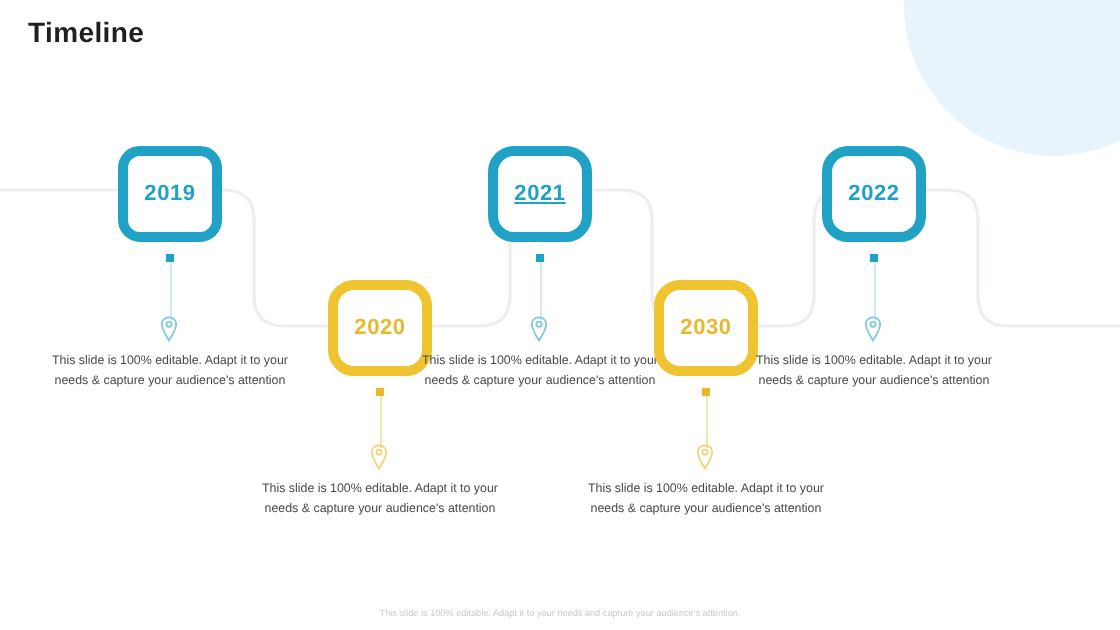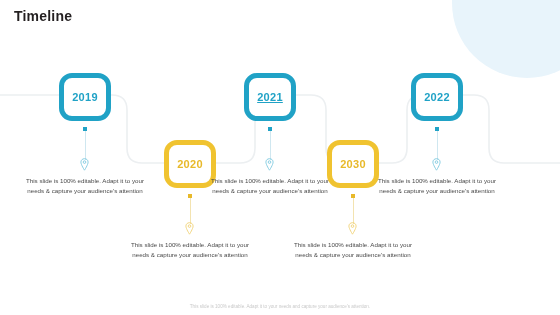--- a/index.html
+++ b/index.html
@@ -89,21 +89,21 @@
 
   <svg class="connector" viewBox="0 0 560 315" width="560" height="315">
     <path d="M0 95 H112 Q127 95 127 110 V148 Q127 163 142 163
              H240 Q255 163 255 148 V110 Q255 95 270 95
              H311 Q326 95 326 110 V148 Q326 163 341 163
              H392 Q407 163 407 148 V110 Q407 95 422 95
              H474 Q489 95 489 110 V148 Q489 163 504 163 H560" fill="none" stroke="#eceff1" stroke-width="1.6" stroke-linejoin="round"></path>
   </svg>
 
   <div class="milestone">
-    <div class="yearbox blue" style="left:59px;top:73px;">2019</div>
+    <div class="yearbox blue" style="left:59px;top:73px;border-radius:11px;">2019</div>
     <div class="dot blue" style="left:83px;top:127px;"></div>
     <div class="stem blue" style="left:85px;top:131px;height:29px;"></div>
     <svg class="pin" style="left:80px;top:158px;" viewBox="0 0 9 13">
       <path d="M4.5 0.7 C2.3 0.7 0.9 2.2 0.9 4.1 C0.9 6.6 4.5 12.2 4.5 12.2 C4.5 12.2 8.1 6.6 8.1 4.1 C8.1 2.2 6.7 0.7 4.5 0.7 Z" fill="none" stroke="#7fc9e0" stroke-width="0.9"></path>
       <circle cx="4.5" cy="4.1" r="1.3" fill="none" stroke="#7fc9e0" stroke-width="0.9"></circle>
     </svg>
     <div class="desc" style="left:19px;top:176px;">This slide is 100% editable. Adapt it to your needs &amp; capture your audience's attention</div>
   </div>
 
   <div class="milestone">

